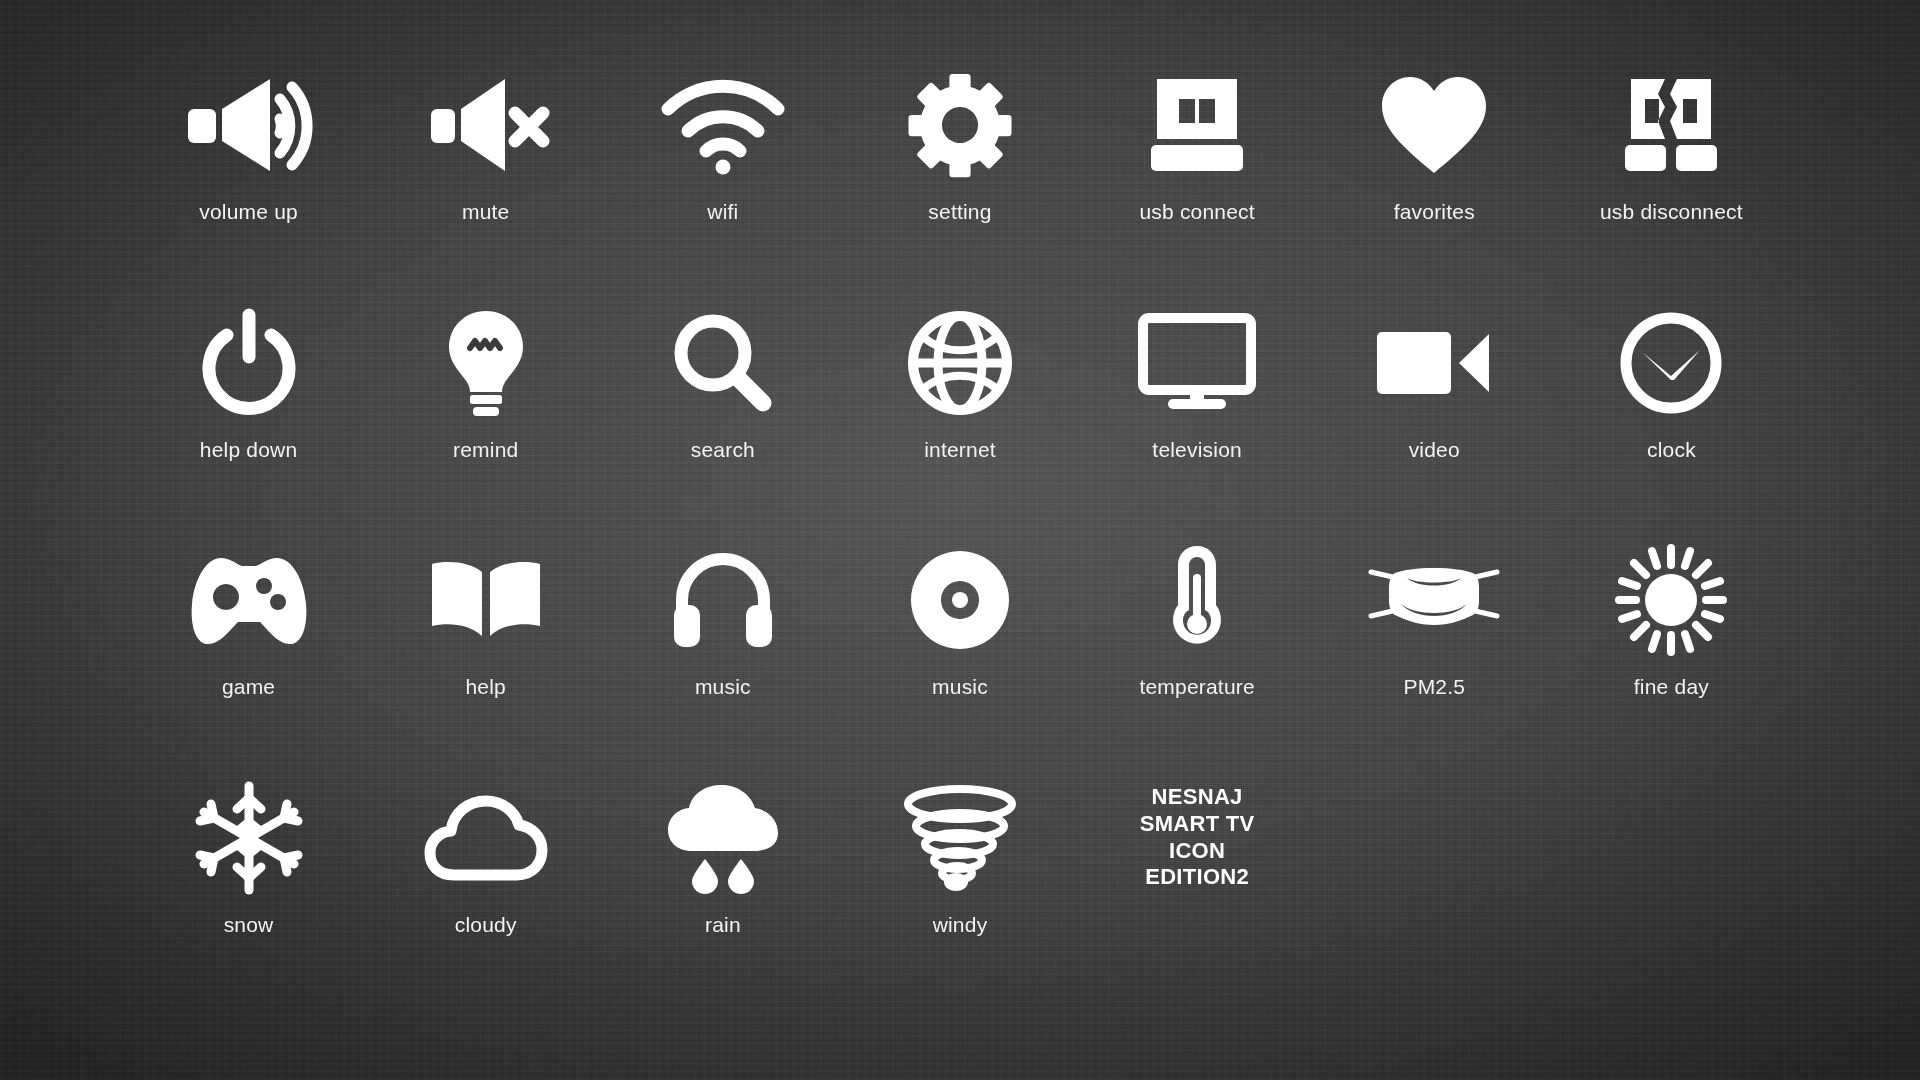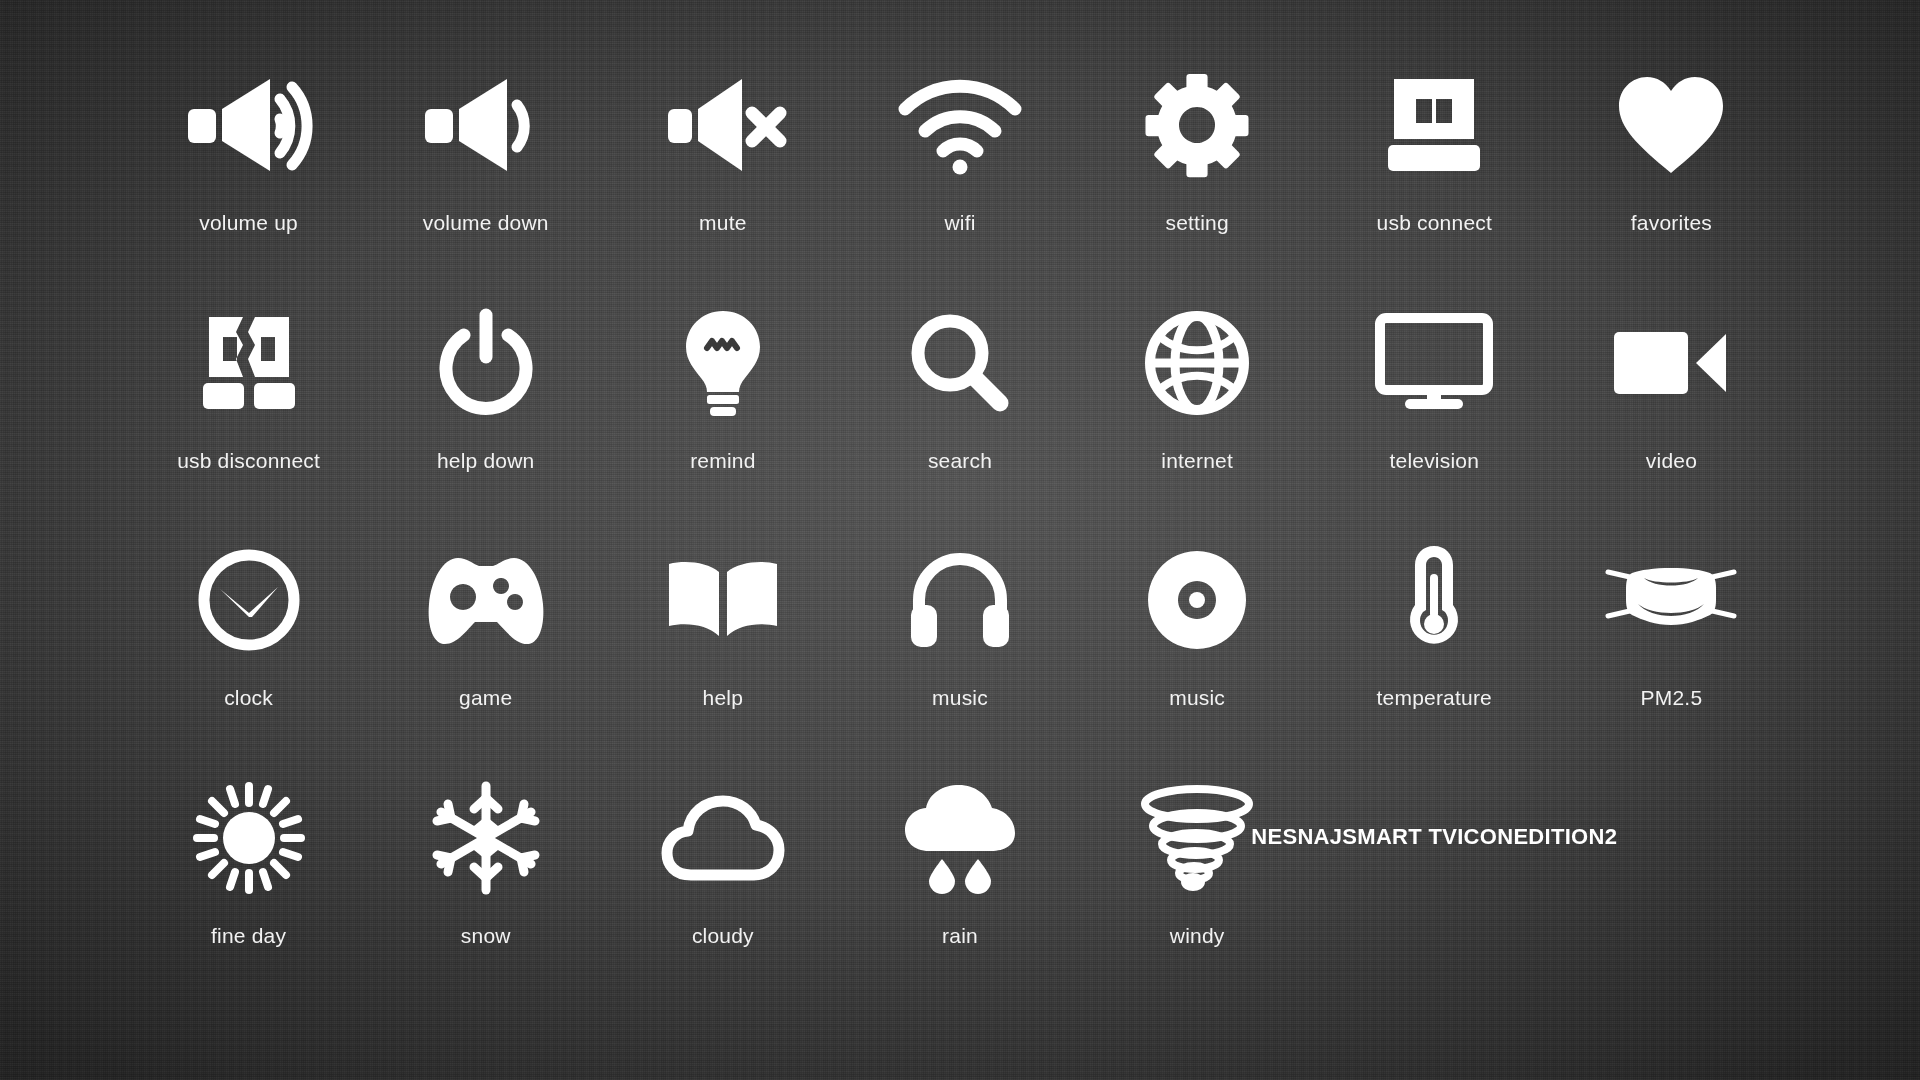--- a/index.html
+++ b/index.html
@@ -40,26 +40,26 @@
   }
   .glyph{
     height:130px;width:170px;
     display:flex;align-items:center;justify-content:center;
   }
   .glyph svg{display:block;overflow:visible;}
   .label{
     color:#f2f2f2;
     font-size:21px;
     letter-spacing:0.2px;
-    margin-top:21px;
+    margin-top:10px;
     text-align:right;
     white-space:nowrap;
   }
   .brandbox{
-    display:flex;flex-direction:row;align-items:center;justify-content:center;
+    display:flex;flex-direction:column;align-items:center;justify-content:center;
     height:130px;width:170px;
   }
   .brandline{
     color:#ffffff;
     font-weight:bold;
     font-size:22px;
     line-height:1.22;
     letter-spacing:0.3px;
     text-align:center;
     white-space:nowrap;
@@ -79,30 +79,20 @@
         <rect x="4" y="34" width="28" height="34" rx="6" fill="#fff"></rect>
         <path d="M38 34 L86 4 L86 96 L38 66 Z" fill="#fff"></path>
         <path d="M96 24 A42 42 0 0 1 96 78" fill="none" stroke="#fff" stroke-width="11" stroke-linecap="round"></path>
         <path d="M96 44 A20 20 0 0 1 96 58" fill="none" stroke="#fff" stroke-width="11" stroke-linecap="round"></path>
         <path d="M108 12 A58 58 0 0 1 108 90" fill="none" stroke="#fff" stroke-width="11" stroke-linecap="round"></path>
       </svg>
     </div>
     <div class="label">volume up</div>
   </div>
 
-  <div class="cell">
-    <div class="glyph">
-      <svg width="130" height="100" viewBox="0 0 130 100">
-        <rect x="4" y="34" width="28" height="34" rx="6" fill="#fff"></rect>
-        <path d="M38 34 L86 4 L86 96 L38 66 Z" fill="#fff"></path>
-        <path d="M96 30 A34 34 0 0 1 96 72" fill="none" stroke="#fff" stroke-width="11" stroke-linecap="round"></path>
-      </svg>
-    </div>
-    <div class="label">volume down</div>
-  </div>
 
   <div class="cell">
     <div class="glyph">
       <svg width="130" height="100" viewBox="0 0 130 100">
         <rect x="10" y="34" width="24" height="34" rx="6" fill="#fff"></rect>
         <path d="M40 34 L84 4 L84 96 L40 66 Z" fill="#fff"></path>
         <g stroke="#fff" stroke-width="13" stroke-linecap="round">
           <line x1="94" y1="38" x2="122" y2="66"></line>
           <line x1="122" y1="38" x2="94" y2="66"></line>
         </g>

